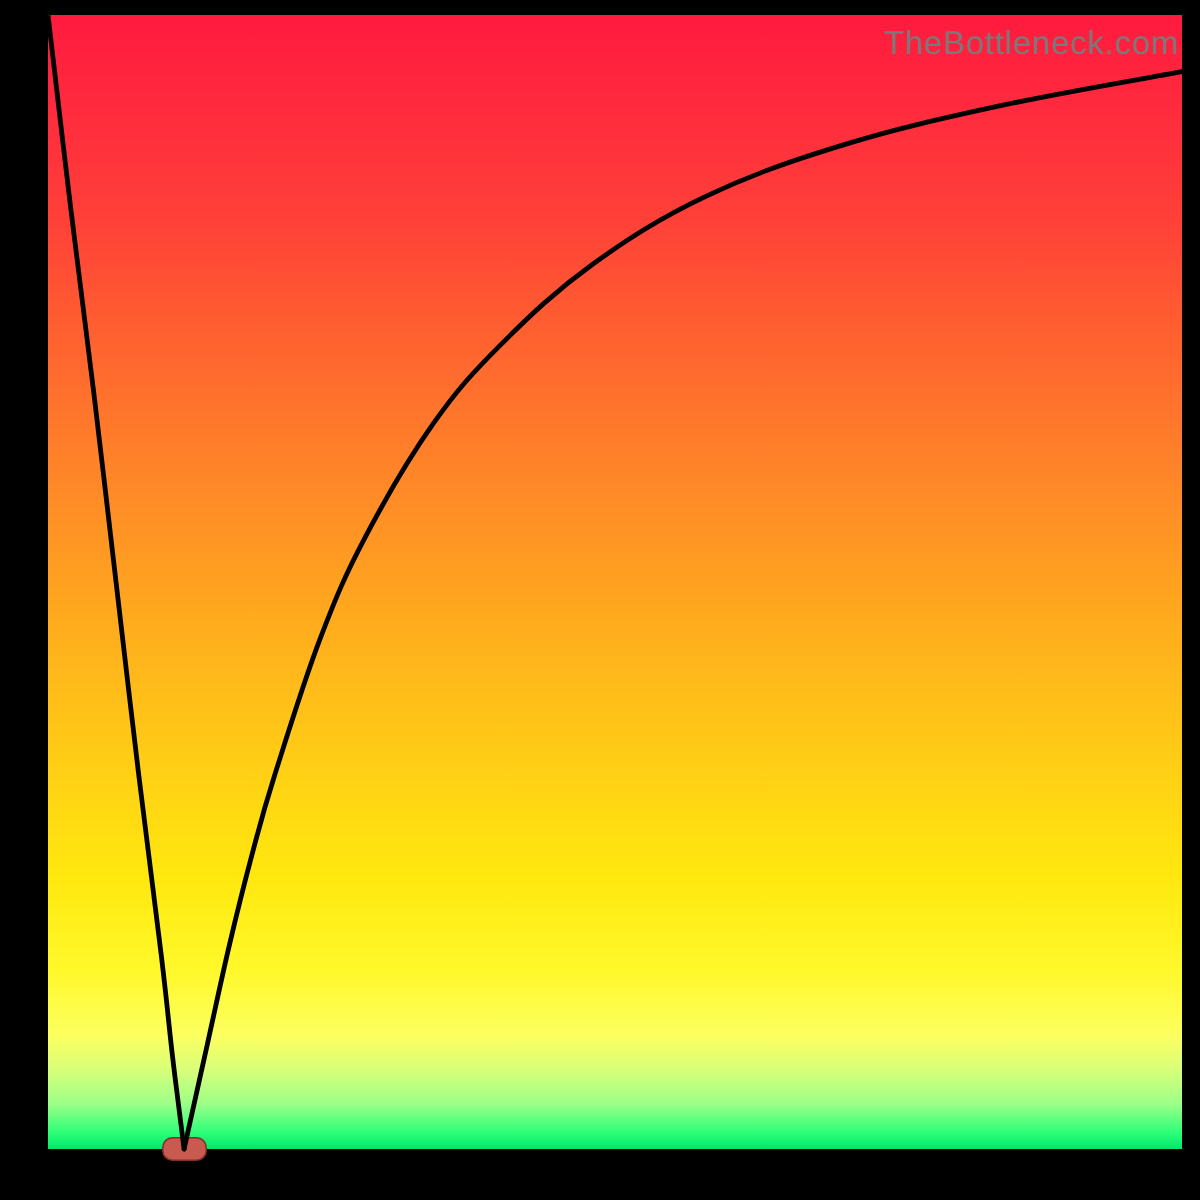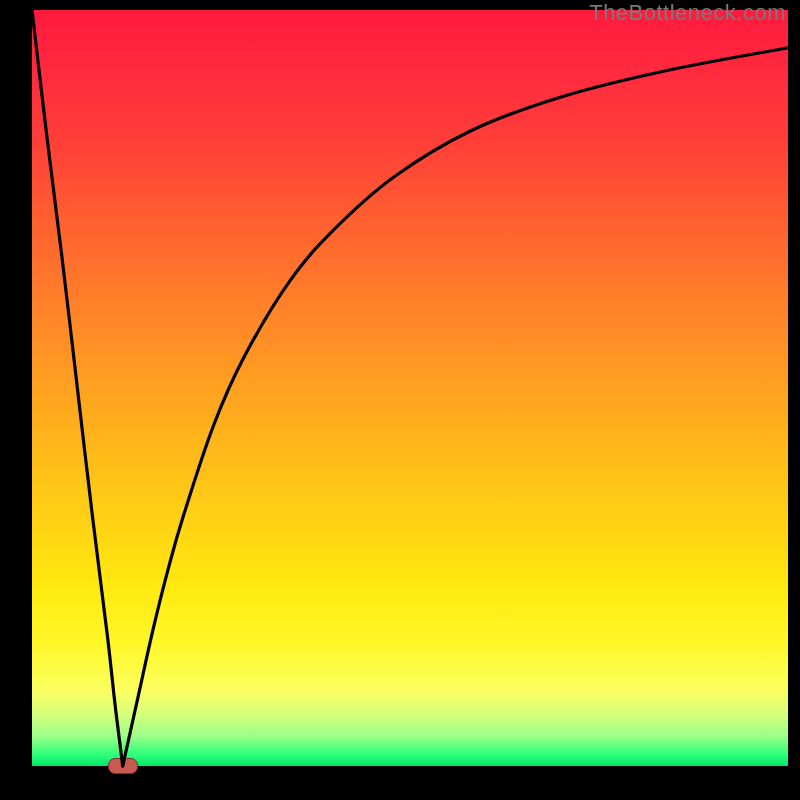--- a/index.html
+++ b/index.html
@@ -45,21 +45,21 @@
   .plot svg {
     position: absolute;
     left: 0;
     top: 0;
     width: 100%;
     height: 100%;
     overflow: visible;
   }
   .watermark {
     position: absolute;
-    top: 0;
+    top: 16px;
     right: 14px;
     color: #7a7a7a;
     font-size: 22px;
     letter-spacing: 0.5px;
     user-select: none;
   }
   .minimum-marker {
     position: absolute;
     width: 28px;
     height: 14px;

